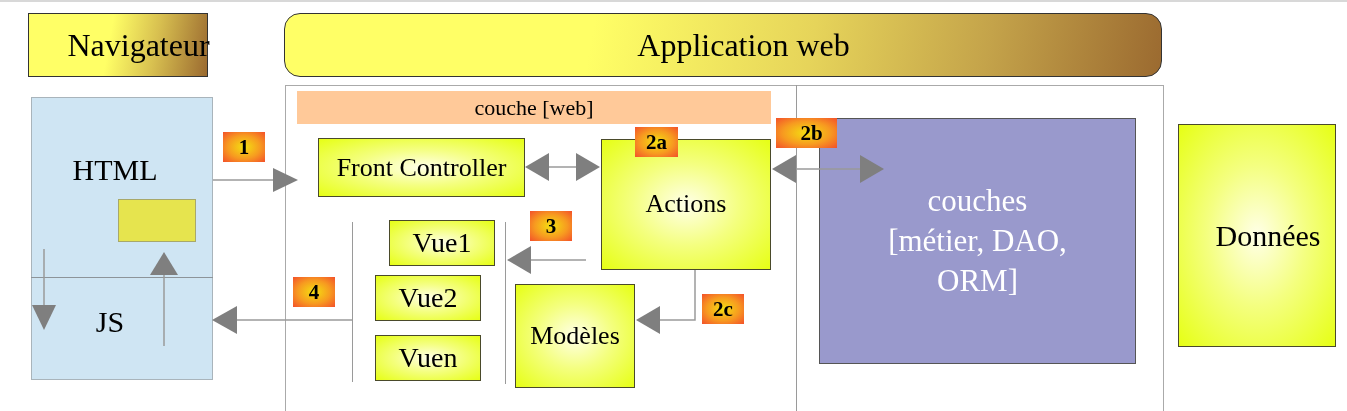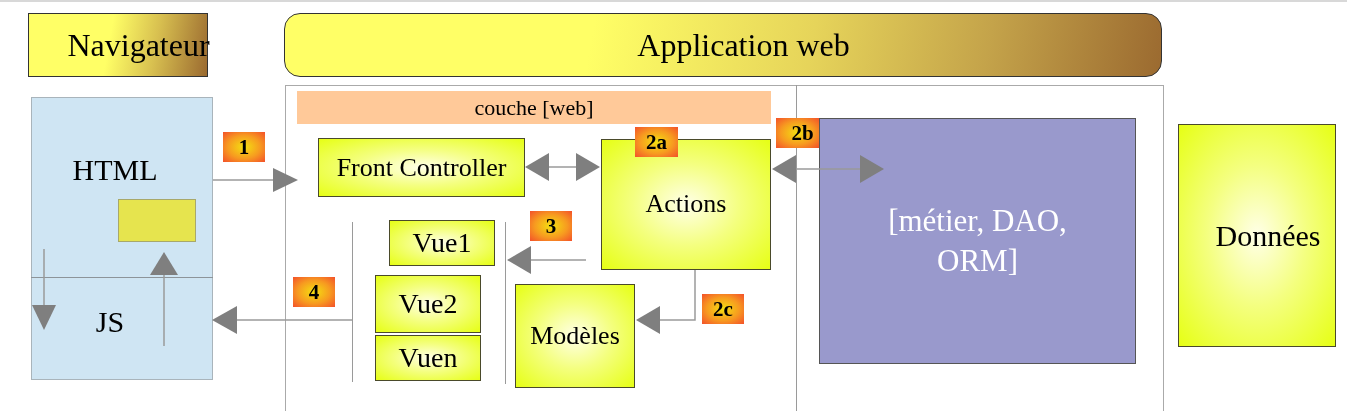--- a/index.html
+++ b/index.html
@@ -22,33 +22,33 @@
   .vsep { width:1px; background:#9a9a9a; }
   .webbar { left:297px; top:91px; width:474px; height:33px; background:#ffc999; font-size:22px;
             display:flex; align-items:center; justify-content:center; }
   .ybox { border:1px solid #4a4a2a;
           background:radial-gradient(ellipse at center,#ffffe8 0%,#f4ff80 45%,#e6ff14 100%);
           display:flex; align-items:center; justify-content:center; text-align:center; }
   .fc { left:318px; top:138px; width:207px; height:59px; font-size:26px; }
   .ctrl { left:601px; top:139px; width:170px; height:131px; font-size:26px; line-height:1.25; }
   .vue { width:106px; font-size:28px; }
   .v1 { left:389px; top:220px; height:46px; }
-  .v2 { left:375px; top:275px; height:58px; }
+  .v2 { left:375px; top:275px; height:46px; }
   .vn { left:375px; top:335px; height:46px; }
   .mod { left:515px; top:284px; width:120px; height:104px; font-size:26px; }
   .metier { left:819px; top:118px; width:317px; height:246px; background:#9999cc; border:1px solid #555;
             color:#fff; font-size:31px; line-height:1.3; display:flex; align-items:center;
             justify-content:center; text-align:center; }
   .data { left:1178px; top:124px; width:158px; height:223px; font-size:30px;padding-left:22px; }
   .badge { height:30px; font-family:"Liberation Serif", serif; font-weight:bold; font-size:21px;
            display:flex; align-items:center; justify-content:center;
            background:radial-gradient(ellipse at center,#f4e010 0%,#f79a20 55%,#f3502a 100%); }
   .b1 { left:223px; top:132px; width:42px; }
   .b2a { left:635px; top:127px; width:43px; }
-  .b2b { left:776px; top:118px; width:43px;padding-left:10px; }
+  .b2b { left:776px; top:118px; width:61px;padding-left:10px; }
   .b3 { left:530px; top:211px; width:42px; }
   .b4 { left:293px; top:277px; width:42px; }
   .b2c { left:702px; top:294px; width:42px; }
   svg.arrows { position:absolute; left:0; top:0; }
 </style>
 </head>
 <body>
 
 <div class="abs topline"></div>
 
@@ -76,20 +76,21 @@
 <div class="abs vsep" style="left:505px; top:222px; height:162px;"></div>
 
 <div class="abs ybox vue v1">Vue1</div>
 <div class="abs ybox vue v2">Vue2</div>
 <div class="abs ybox vue vn">Vuen</div>
 
 <div class="abs ybox mod">Modèles</div>
 
 <div class="abs metier">
   <div>
+    <div>couches</div>
     <div>[métier, DAO,</div>
     <div>ORM]</div>
   </div>
 </div>
 
 <div class="abs ybox data">Données</div>
 
 <svg class="arrows" width="1347" height="411">
   <g stroke="#9a9a9a" stroke-width="1.5" fill="none">
     <line x1="213" y1="180" x2="278" y2="180"></line>

